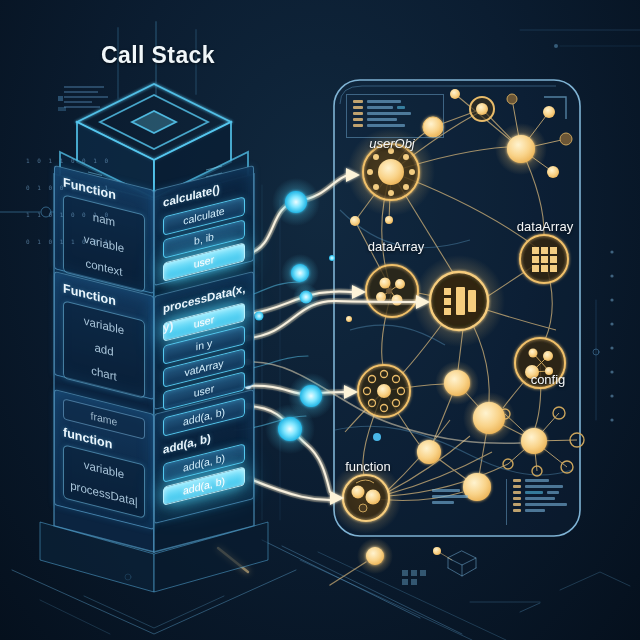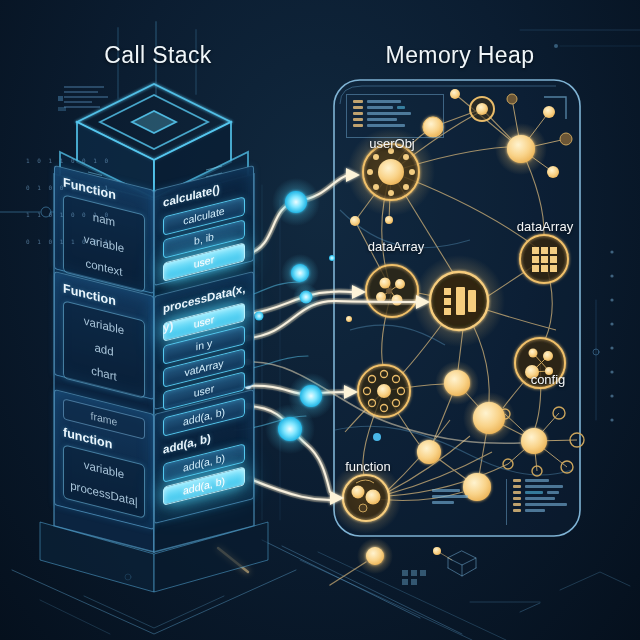--- a/index.html
+++ b/index.html
@@ -3,21 +3,21 @@
 <meta charset="utf-8">
 <style>
   html,body{margin:0;padding:0;background:#05101d;}
   #stage{
     position:relative;width:640px;height:640px;overflow:hidden;
     font-family:"Liberation Sans",sans-serif;
     background:radial-gradient(ellipse at 50% 32%, #11293f 0%, #0b1d31 48%, #05101d 100%);
   }
   svg{position:absolute;left:0;top:0;}
   .title{
-    position:absolute;color:#f0f6f9;font-size:23px;font-weight:400;
+    position:absolute;color:#f0f6f9;font-size:23px;font-weight:700;
     letter-spacing:.4px;text-align:center;text-shadow:0 1px 3px rgba(0,0,0,.6);
   }
   
   .face{position:absolute;width:100px;box-sizing:border-box;padding:5px 8px;
     border:1px solid rgba(110,190,235,.55);border-radius:3px;
     box-shadow:inset 0 0 16px rgba(40,130,190,.28), 0 0 6px rgba(40,140,200,.25);}
   .face.left{left:54px;transform:skewY(14deg);transform-origin:top right;
     background:linear-gradient(180deg, rgba(19,57,94,.95), rgba(10,33,60,.95));}
   .face.right{left:154px;transform:skewY(-14deg);transform-origin:top left;
     background:linear-gradient(180deg, rgba(12,40,70,.96), rgba(6,24,45,.96));}
@@ -431,21 +431,20 @@
     <circle cx="311" cy="396" r="23" fill="url(#cyh)"></circle>
         <circle cx="311" cy="396" r="11" fill="url(#cy)" filter="url(#soft)"></circle>
     <circle cx="290" cy="429" r="25" fill="url(#cyh)"></circle>
         <circle cx="290" cy="429" r="12" fill="url(#cy)" filter="url(#soft)"></circle>
     <circle cx="259" cy="316" r="4.5" fill="url(#cy)"></circle>
     <circle cx="332" cy="258" r="3" fill="url(#cy)"></circle>
   </g>
 </svg>
 
 <div class="title" style="left:88px;top:42px;width:140px;">Call Stack</div>
-<div class="title" style="left:380px;top:42px;width:160px;">Memory Heap</div>
 
 <div class="face left" style="top:190px;height:104px;">
   <div class="fhead">Function</div>
   <div class="rowbox">
     <div class="row">nam</div>
     <div class="row">variable</div>
     <div class="row">context</div>
   </div>
 </div>
 <div class="face right" style="top:190px;height:96px;">
@@ -479,21 +478,21 @@
     <div class="row">processData|</div>
   </div>
 </div>
 <div class="face right" style="top:414px;height:110px;">
   <div class="pill" style="margin-top:0;">add(a, b)</div>
   <div class="fhead">add(a, b)</div>
   <div class="pill">add(a, b)</div>
   <div class="pill hl">add(a, b)</div>
 </div>
 
-<div class="heap-label" style="left:342px;top:136px;">userObj</div>
+<div class="heap-label" style="left:342px;top:136px;font-style:italic;">userObj</div>
 <div class="heap-label" style="left:346px;top:239px;">dataArray</div>
 <div class="heap-label" style="left:495px;top:219px;">dataArray</div>
 <div class="heap-label" style="left:498px;top:324px;margin-top:48px;">config</div>
 <div class="heap-label" style="left:318px;top:459px;">function</div>
 
 <div class="codepanel boxed" style="left:346px;top:94px;width:84px;height:32px;">
   <div class="crow">
         <span class="d g" style="width:10px"></span>
         <span class="d b" style="width:34px"></span>
       </div>

